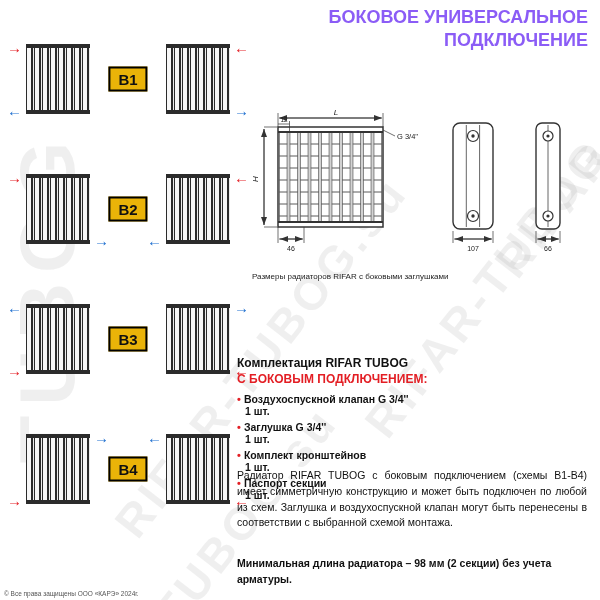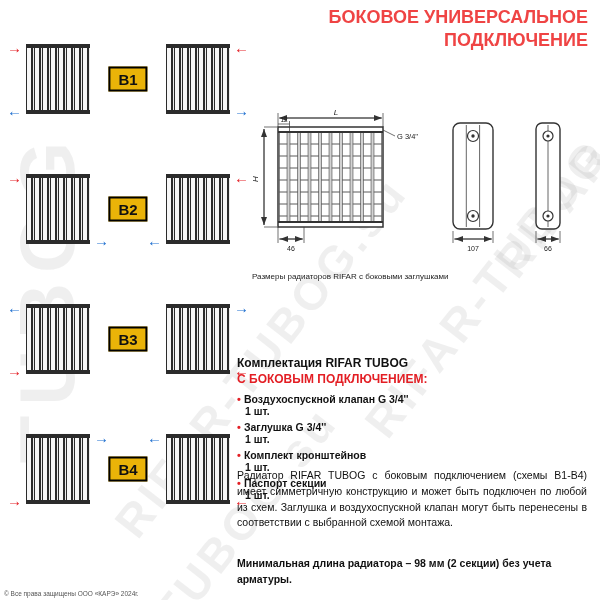--- a/index.html
+++ b/index.html
@@ -8,21 +8,21 @@
   
   .wm{position:absolute;z-index:0;font-weight:bold;color:#8a8a8a;opacity:0.13;
       white-space:nowrap;letter-spacing:4px;pointer-events:none;}
   .wm-brand{font-size:78px;left:-118px;top:252px;transform:rotate(-90deg);letter-spacing:10px;}
   .wm-d1{font-size:46px;left:40px;top:330px;transform:rotate(-52deg);}
   .wm-d2{font-size:46px;left:290px;top:230px;transform:rotate(-52deg);}
   .wm-d3{font-size:46px;left:420px;top:70px;transform:rotate(-52deg);}
   .wm-d4{font-size:46px;left:-30px;top:560px;transform:rotate(-52deg);}
   
   .title{position:absolute;z-index:2;top:6px;right:12px;text-align:right;
-         font-size:18px;font-weight:bold;line-height:1.25;color:#ef4444;}
+         font-size:18px;font-weight:bold;line-height:1.25;color:#8b5cf6;}
   
   .schemes{position:absolute;z-index:2;left:26px;top:44px;width:204px;}
   .scheme-row{position:relative;height:70px;margin-bottom:60px;}
   .rad-wrap{position:absolute;top:0;}
   .rad-left{left:0;}
   .rad-right{right:0;}
   .radiator{width:64px;height:62px;border-top:4px solid #2b2b2b;border-bottom:4px solid #2b2b2b;
             background:repeating-linear-gradient(90deg,#2b2b2b 0 1.5px,#f7f7f7 1.5px 5.5px,#2b2b2b 5.5px 7px,#ececec 7px 8px);}
   .scheme-label{position:absolute;left:50%;top:50%;transform:translate(-50%,-50%);
                 border:2px solid #000;padding:2px 8px;font-size:15px;font-weight:bold;background:#eab308;}

